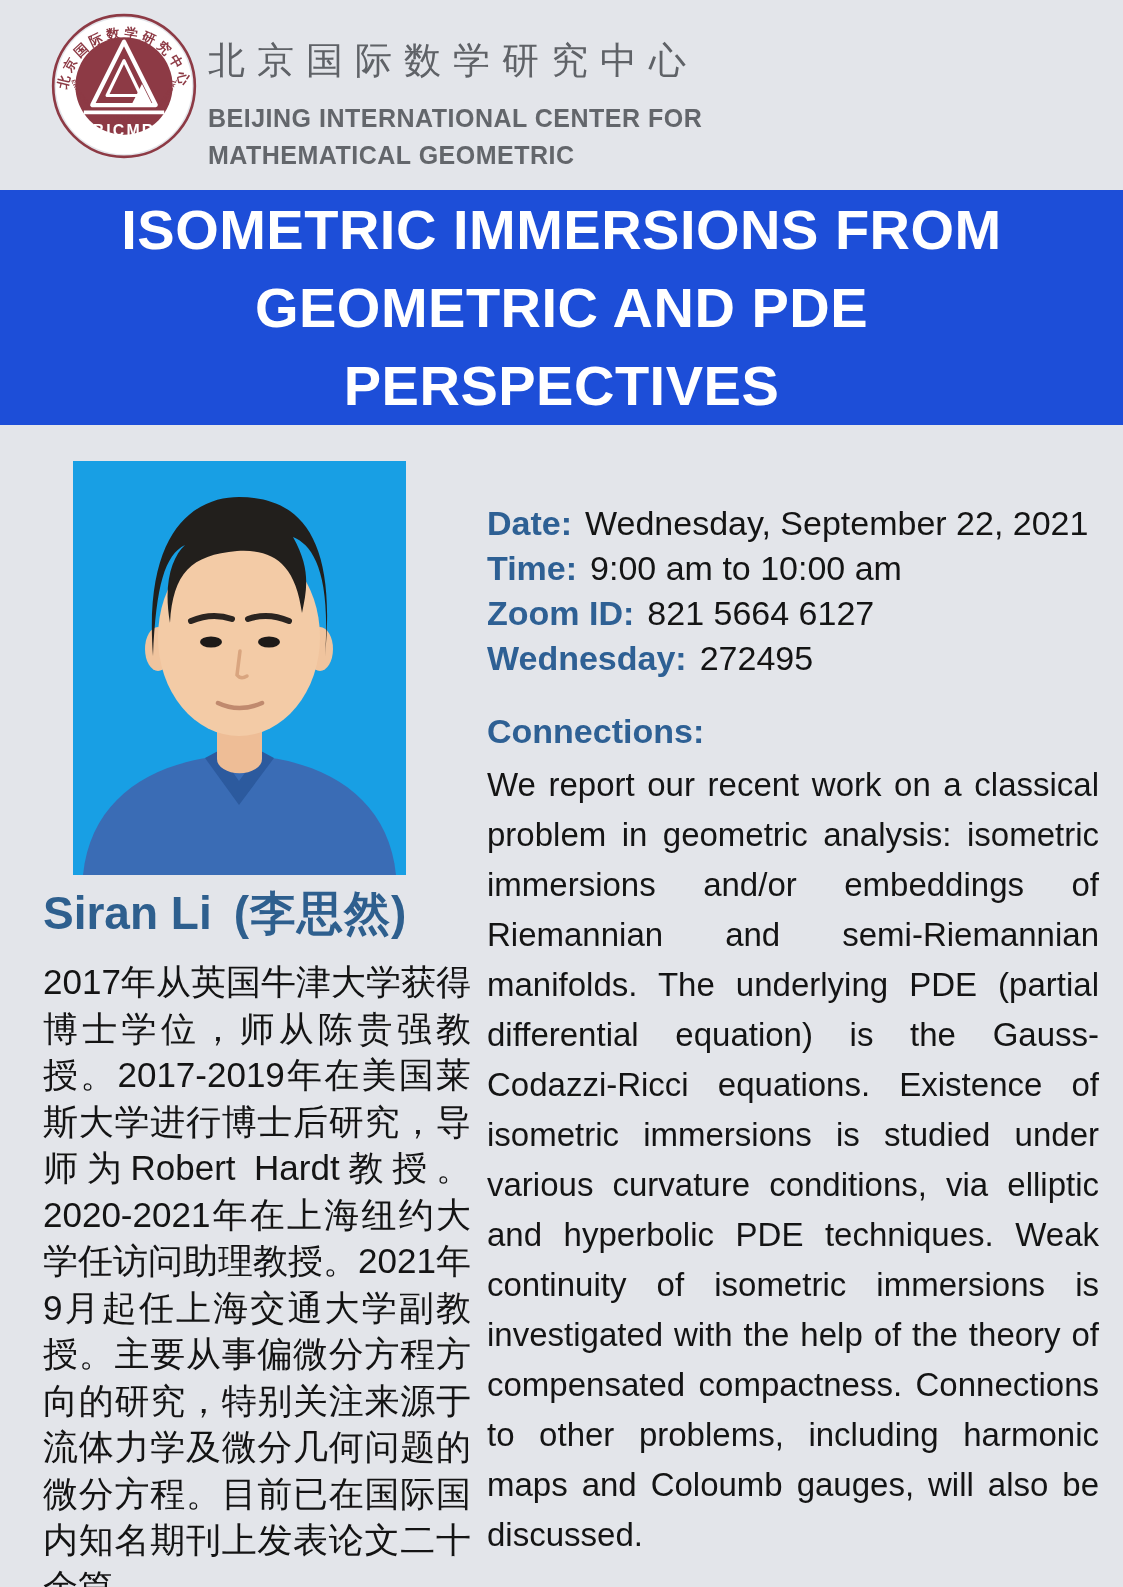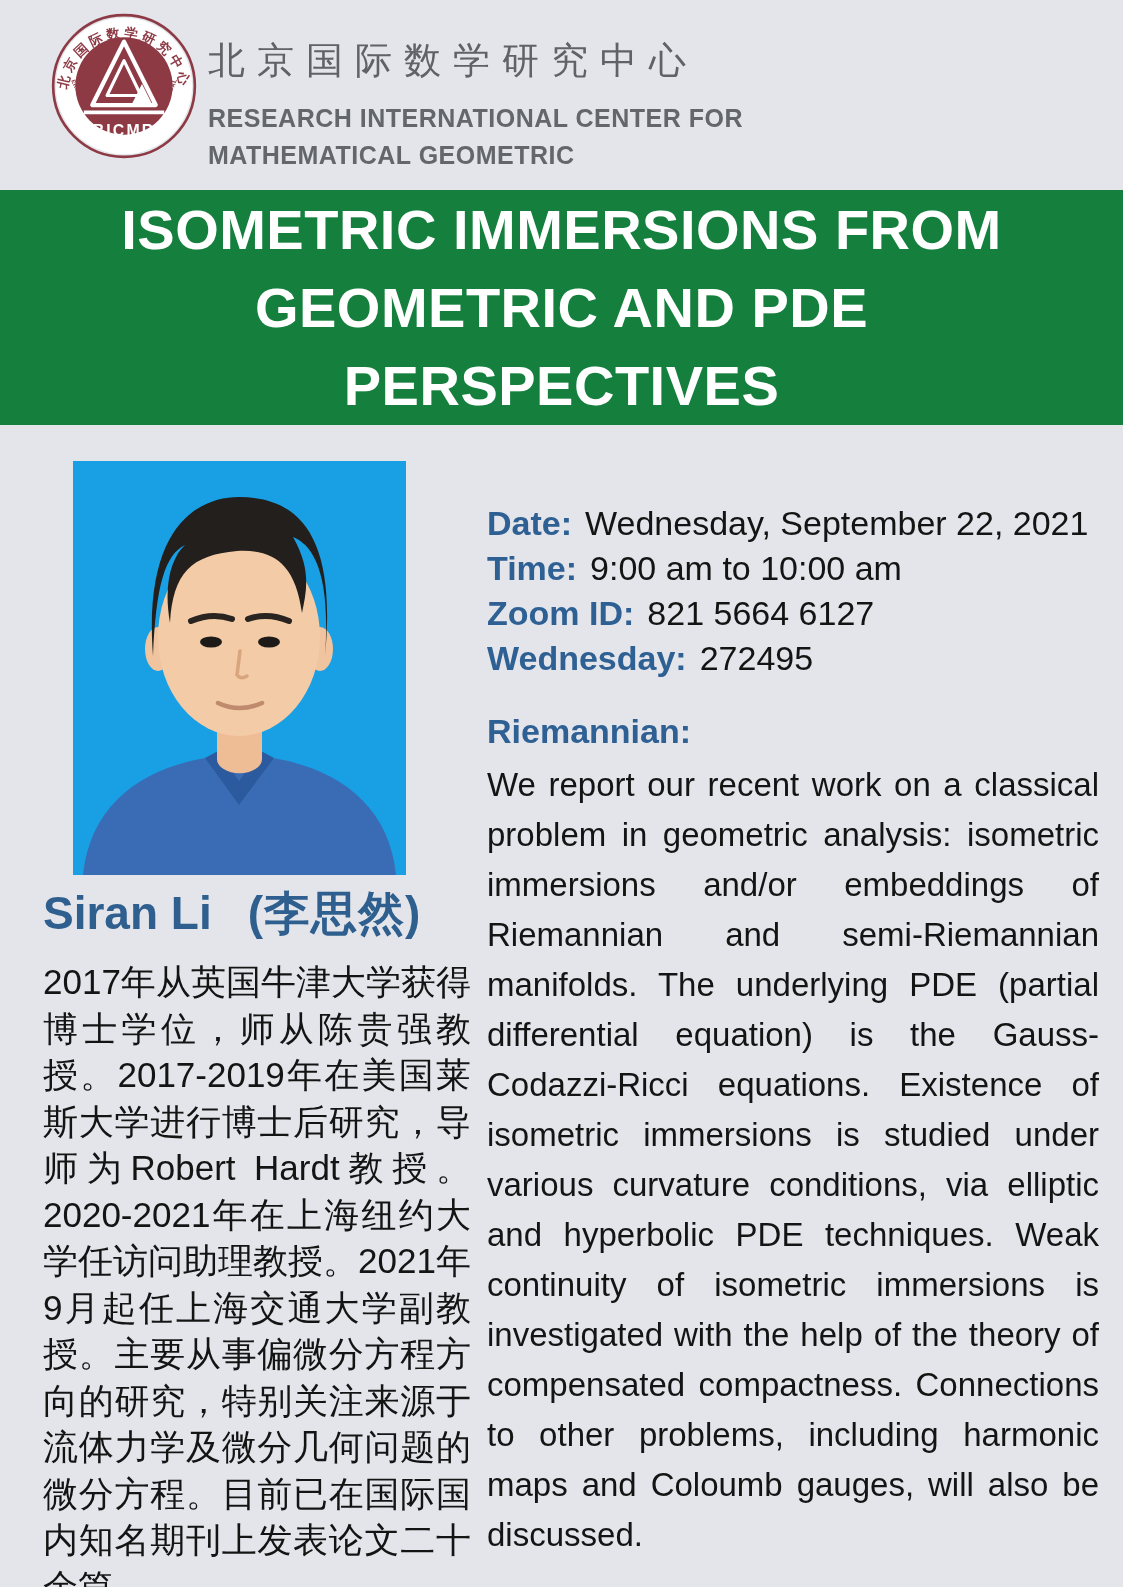--- a/index.html
+++ b/index.html
@@ -17,39 +17,39 @@
   .org-cn{
     font-size:37px;color:#5f6267;letter-spacing:12px;
     white-space:nowrap;font-weight:400;
   }
   .org-en{
     margin-top:14px;font-size:25px;line-height:37px;
     color:#63666b;font-weight:700;letter-spacing:.5px;
   }
   
   .banner{
-    background:#15803d;height:235px;
+    background:#1d4ed8;height:235px;
     display:flex;align-items:flex-end;justify-content:center;
   }
   .banner h1{
     margin:0;color:#ffffff;text-align:center;
     font-size:56px;line-height:78px;font-weight:700;
     letter-spacing:.5px;white-space:pre-line;
   }
   
   .content{display:flex;padding:36px 26px 0 43px;}
   .col-left{width:428px;flex:0 0 auto;}
   .col-right{width:612px;flex:0 0 auto;margin-left:16px;padding-top:40px;}
   
   .photo{width:333px;height:414px;margin-left:30px;display:block;}
   .speaker-name{
     margin-top:8px;font-size:46px;font-weight:700;color:#2e5f8e;
     white-space:nowrap;
   }
-  .speaker-name .cn{margin-left:36px;letter-spacing:1px;}
+  .speaker-name .cn{margin-left:22px;letter-spacing:1px;}
   .bio{
     margin-top:14px;font-size:35px;line-height:46.5px;
     text-align:justify;color:#141414;
   }
   
   .details-row{font-size:34px;line-height:45px;}
   .details-row .lbl{font-weight:700;color:#2e6094;}
   .details-row .val{color:#141414;margin-left:13px;margin-top:8px;}
   .desc-heading{
     margin-top:28px;font-size:34px;line-height:45px;
@@ -83,21 +83,21 @@
       <path d="M70,46 L54,79 L86,79 Z" fill="none" stroke="#ffffff" stroke-width="3" stroke-linejoin="round"></path>
       <path d="M87,68 L77,88 L97,88 Z" fill="#ffffff"></path>
       <line x1="32" y1="95" x2="108" y2="95" stroke="#ffffff" stroke-width="3.5"></line>
     </g>
     <text x="70" y="117" text-anchor="middle" fill="#ffffff" font-size="15" font-weight="700" letter-spacing="2" font-family="Liberation Sans, sans-serif">BICMR</text>
   </svg>
 
   <div class="org-text">
     <div class="org-cn">北京国际数学研究中心</div>
     <div class="org-en">
-      <div>RESEARCH INTERNATIONAL CENTER FOR</div>
+      <div>BEIJING INTERNATIONAL CENTER FOR</div>
       <div>MATHEMATICAL GEOMETRIC</div>
     </div>
   </div>
 </div>
 
 <div class="banner">
   <h1>ISOMETRIC IMMERSIONS FROM
 GEOMETRIC AND PDE
 PERSPECTIVES</h1>
 </div>
@@ -148,16 +148,16 @@
     <div class="details-row">
       <span class="lbl">Time:</span><span class="val">9:00 am to 10:00 am</span>
     </div>
     <div class="details-row">
       <span class="lbl">Zoom ID:</span><span class="val">821 5664 6127</span>
     </div>
     <div class="details-row">
       <span class="lbl">Wednesday:</span><span class="val">272495</span>
     </div>
 
-    <div class="desc-heading">Riemannian:</div>
+    <div class="desc-heading">Connections:</div>
     <div class="desc-body">We report our recent work on a classical problem in geometric analysis: isometric immersions and/or embeddings of Riemannian and semi-Riemannian manifolds. The underlying PDE (partial differential equation) is the Gauss-Codazzi-Ricci equations. Existence of isometric immersions is studied under various curvature conditions, via elliptic and hyperbolic PDE techniques. Weak continuity of isometric immersions is investigated with the help of the theory of compensated compactness. Connections to other problems, including harmonic maps and Coloumb gauges, will also be discussed.</div>
   </div>
 </div>
 
 </body></html>

